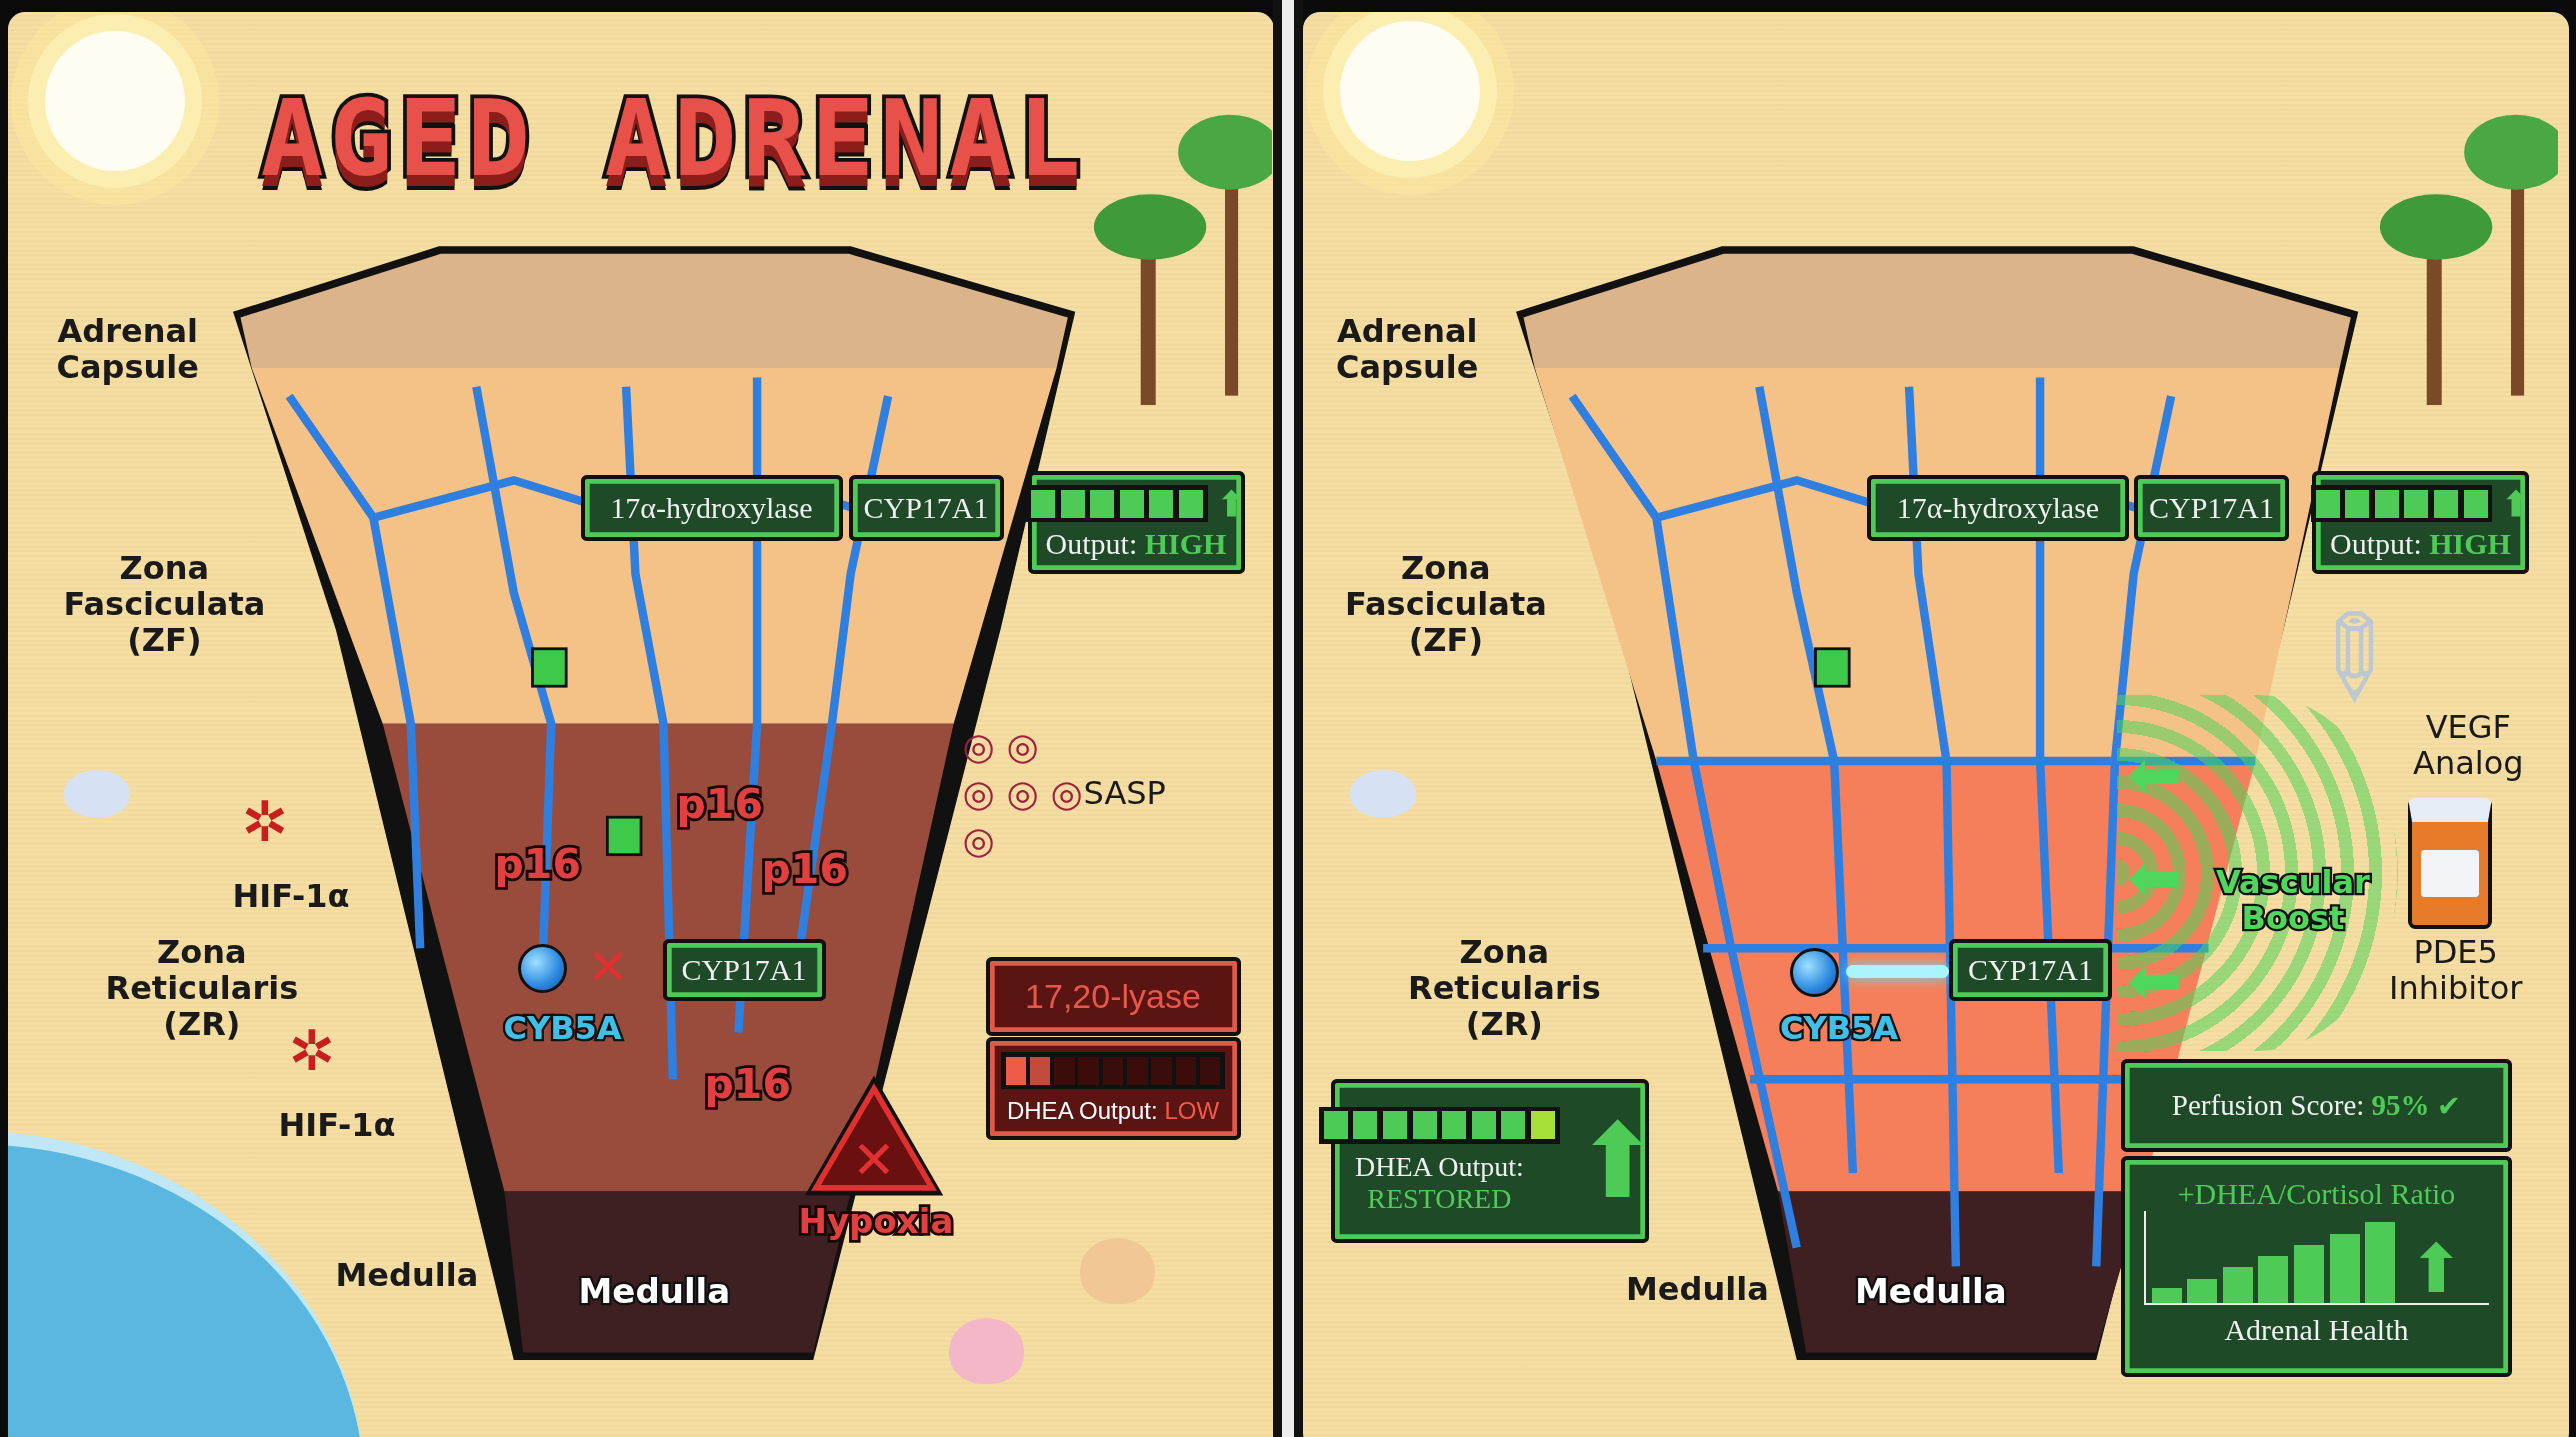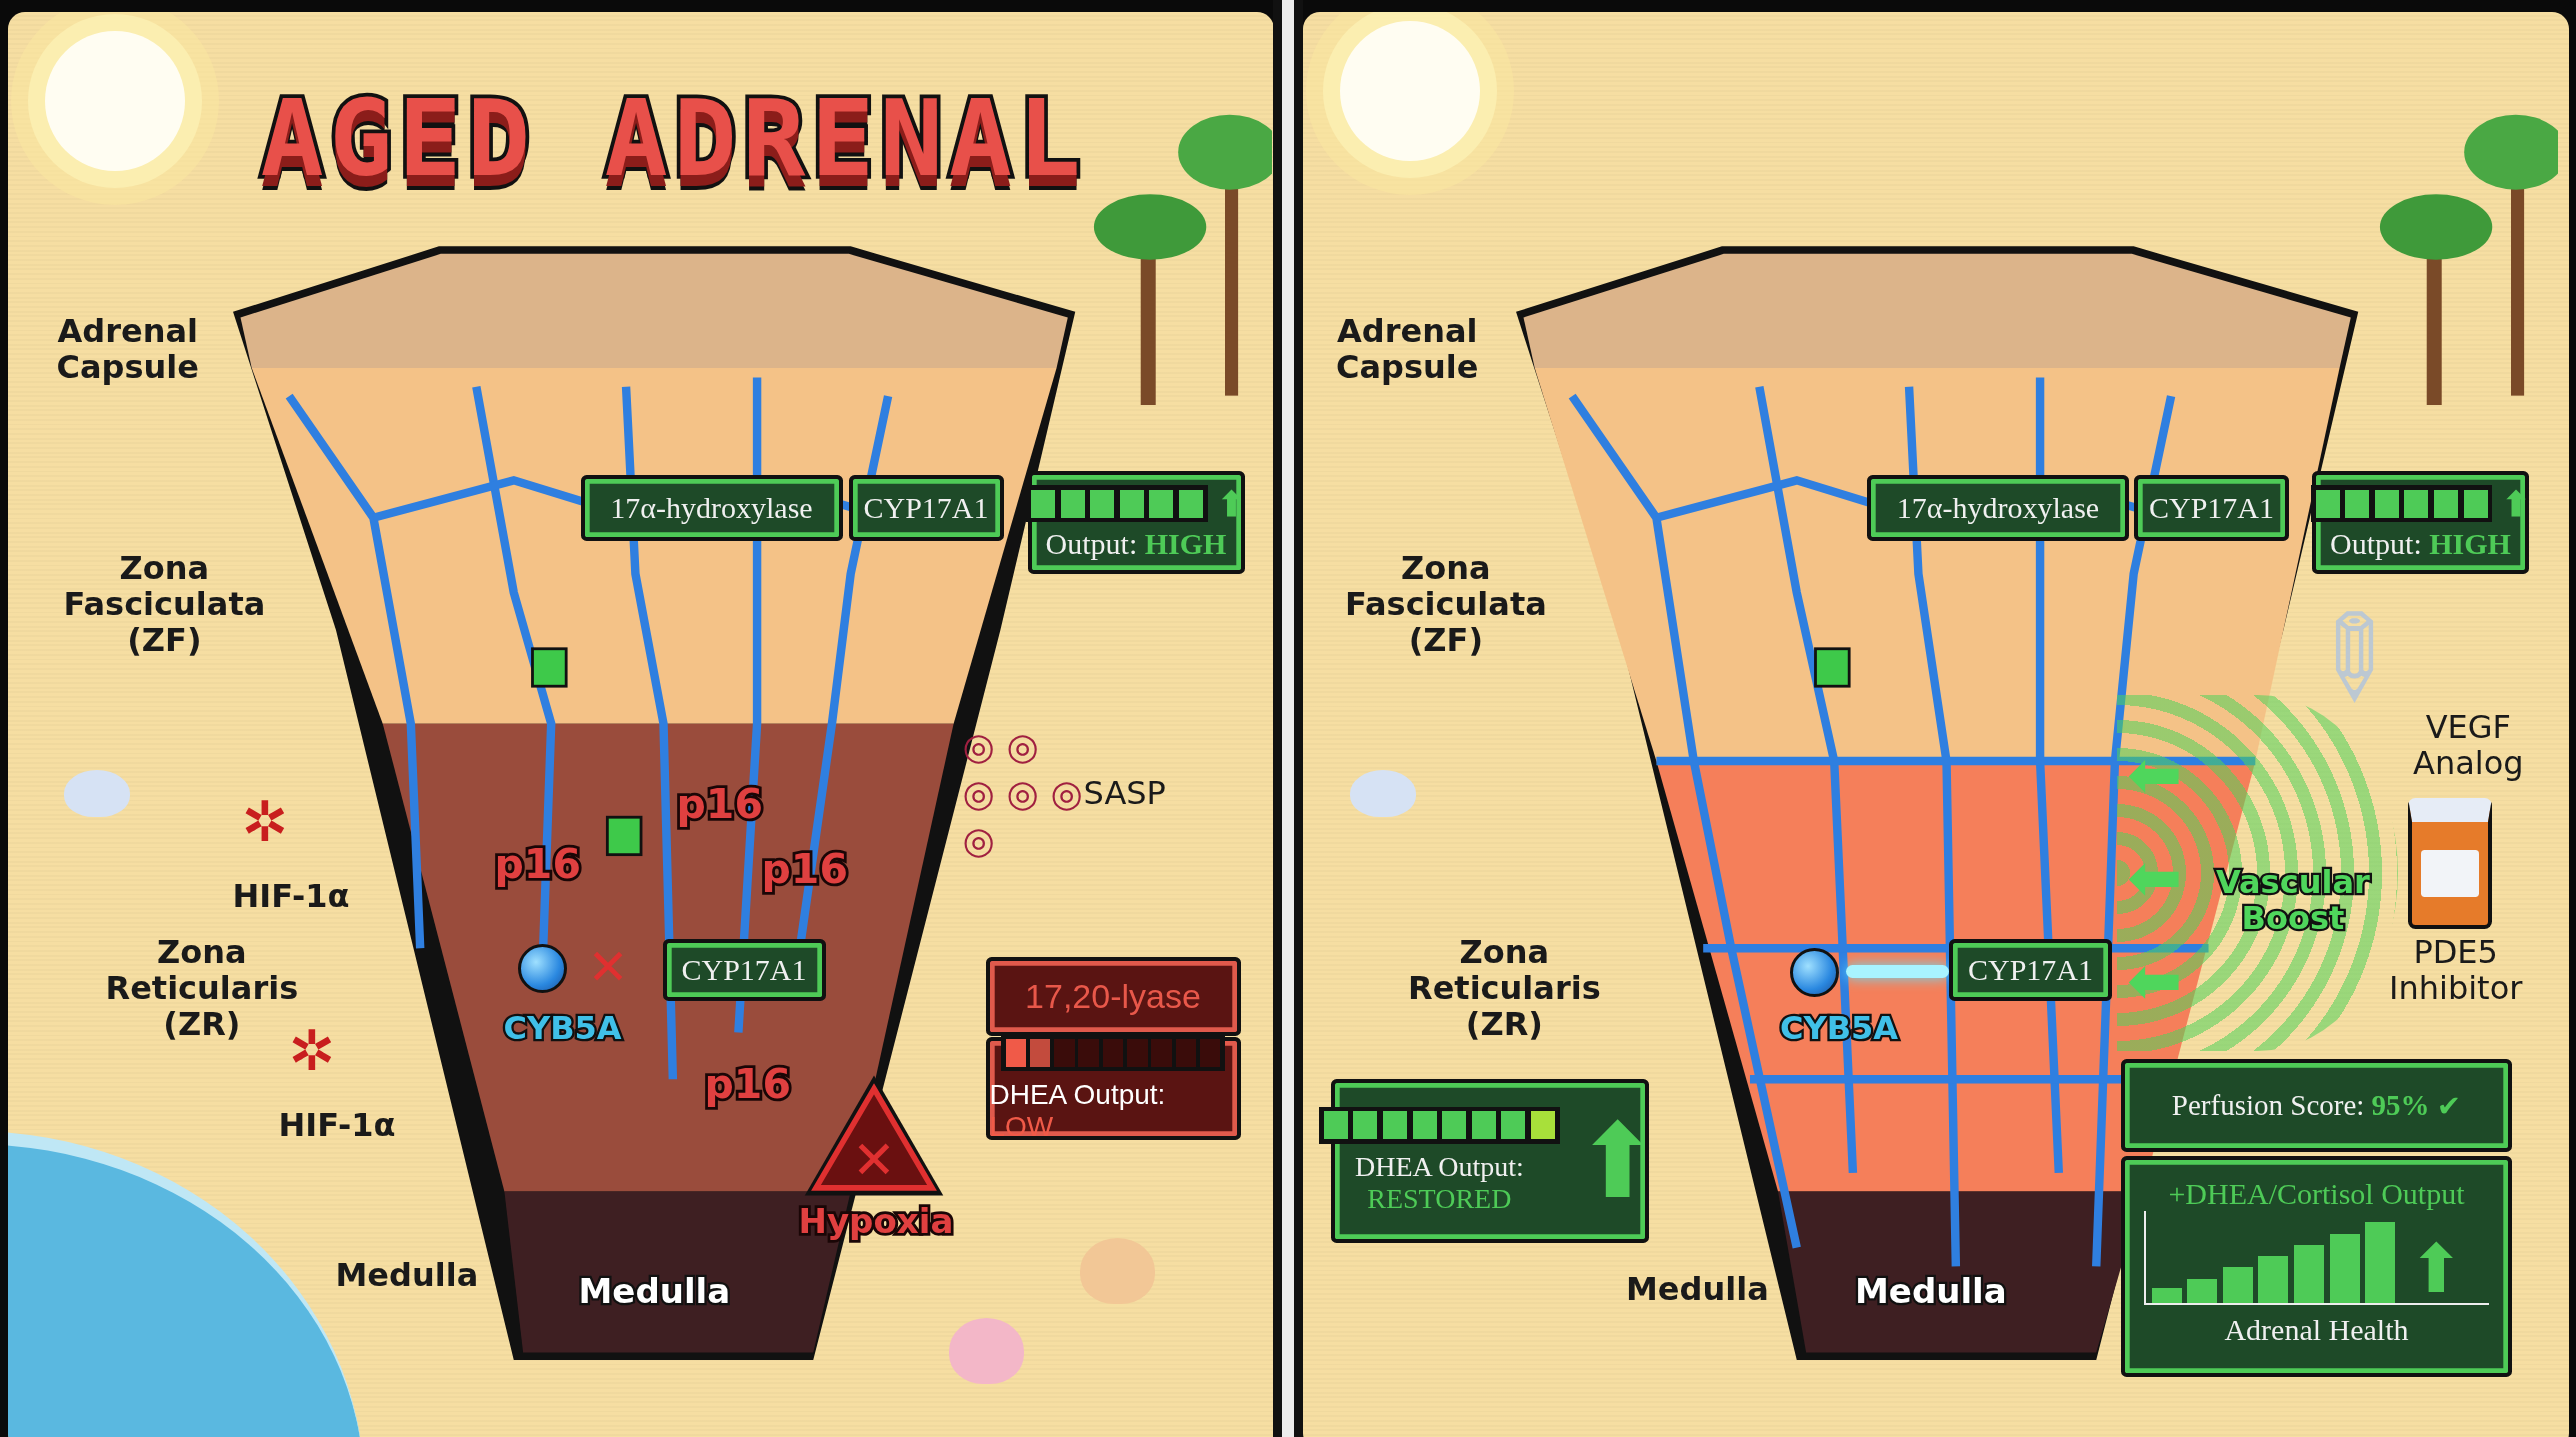--- a/index.html
+++ b/index.html
@@ -114,21 +114,21 @@
       <span style="width:20.6px;background:#f05a48"></span>
         <span style="width:20.6px;background:#f05a48;opacity:.8"></span>
       <span style="width:20.6px;background:#3a0c0a"></span>
         <span style="width:20.6px;background:#3a0c0a"></span>
         <span style="width:20.6px;background:#3a0c0a"></span>
       <span style="width:20.6px;background:#3a0c0a"></span>
         <span style="width:20.6px;background:#3a0c0a"></span>
         <span style="width:20.6px;background:#3a0c0a"></span>
         <span style="width:20.6px;background:#3a0c0a"></span>
     </div>
-    <div style="color:#fff;font-size:28px"><span>DHEA Output:</span> <span style="color:#f05a48">LOW</span></div>
+    <div style="color:#fff;font-size:24px"><span>DHEA Output:</span> <span style="color:#f05a48">LOW</span></div>
   </div>
 
   <svg style="position:absolute;left:791px;top:1058px" width="150" height="131" viewBox="0 0 160 140">
     <polygon points="80,6 154,134 6,134" fill="#111"></polygon>
       <polygon points="80,20 142,126 18,126" fill="#6a1010" stroke="#e03030" stroke-width="6"></polygon>
     <text x="80" y="115" text-anchor="middle" font-size="56" font-weight="bold" fill="#e03030" font-family="DejaVu Sans,sans-serif">✕</text>
   </svg>
   <div class="p16" style="left:791px;top:1189px;font-size:34px">Hypoxia</div>
   <div class="med" style="left:571px;top:1259px">Medulla</div>
 
@@ -233,21 +233,21 @@
         </div>
     </div>
     <span style="color:#4ecb57;font-size:103px">⬆</span>
   </div>
 
   <div class="box" style="left:818px;top:1047px;width:391px;height:93px;font-size:29px">
     <span>Perfusion Score:</span>&nbsp;<b style="color:#4ecb57">95%</b>&nbsp;<span style="color:#4ecb57">✔</span>
   </div>
 
   <div class="box" style="left:818px;top:1144px;width:391px;height:221px;flex-direction:column;justify-content:flex-start;padding:17px 19px">
-    <div style="color:#4ecb57;font-size:30px">+DHEA/Cortisol Output</div>
+    <div style="color:#4ecb57;font-size:30px">+DHEA/Cortisol Ratio</div>
     <div style="display:flex;align-items:flex-end;gap:5.6px;height:94px;width:100%;border-left:2.8px solid #eee;border-bottom:2.8px solid #eee;padding:0 5.6px">
       <span style="width:30px;height:15px;background:#4ecb57"></span>
         <span style="width:30px;height:24px;background:#4ecb57"></span>
       <span style="width:30px;height:36px;background:#4ecb57"></span>
         <span style="width:30px;height:47px;background:#4ecb57"></span>
       <span style="width:30px;height:58px;background:#4ecb57"></span>
         <span style="width:30px;height:69px;background:#4ecb57"></span>
       <span style="width:30px;height:81px;background:#4ecb57"></span>
         <span style="color:#4ecb57;font-size:67px;line-height:67px;margin-left:7.5px">⬆</span>
     </div>

